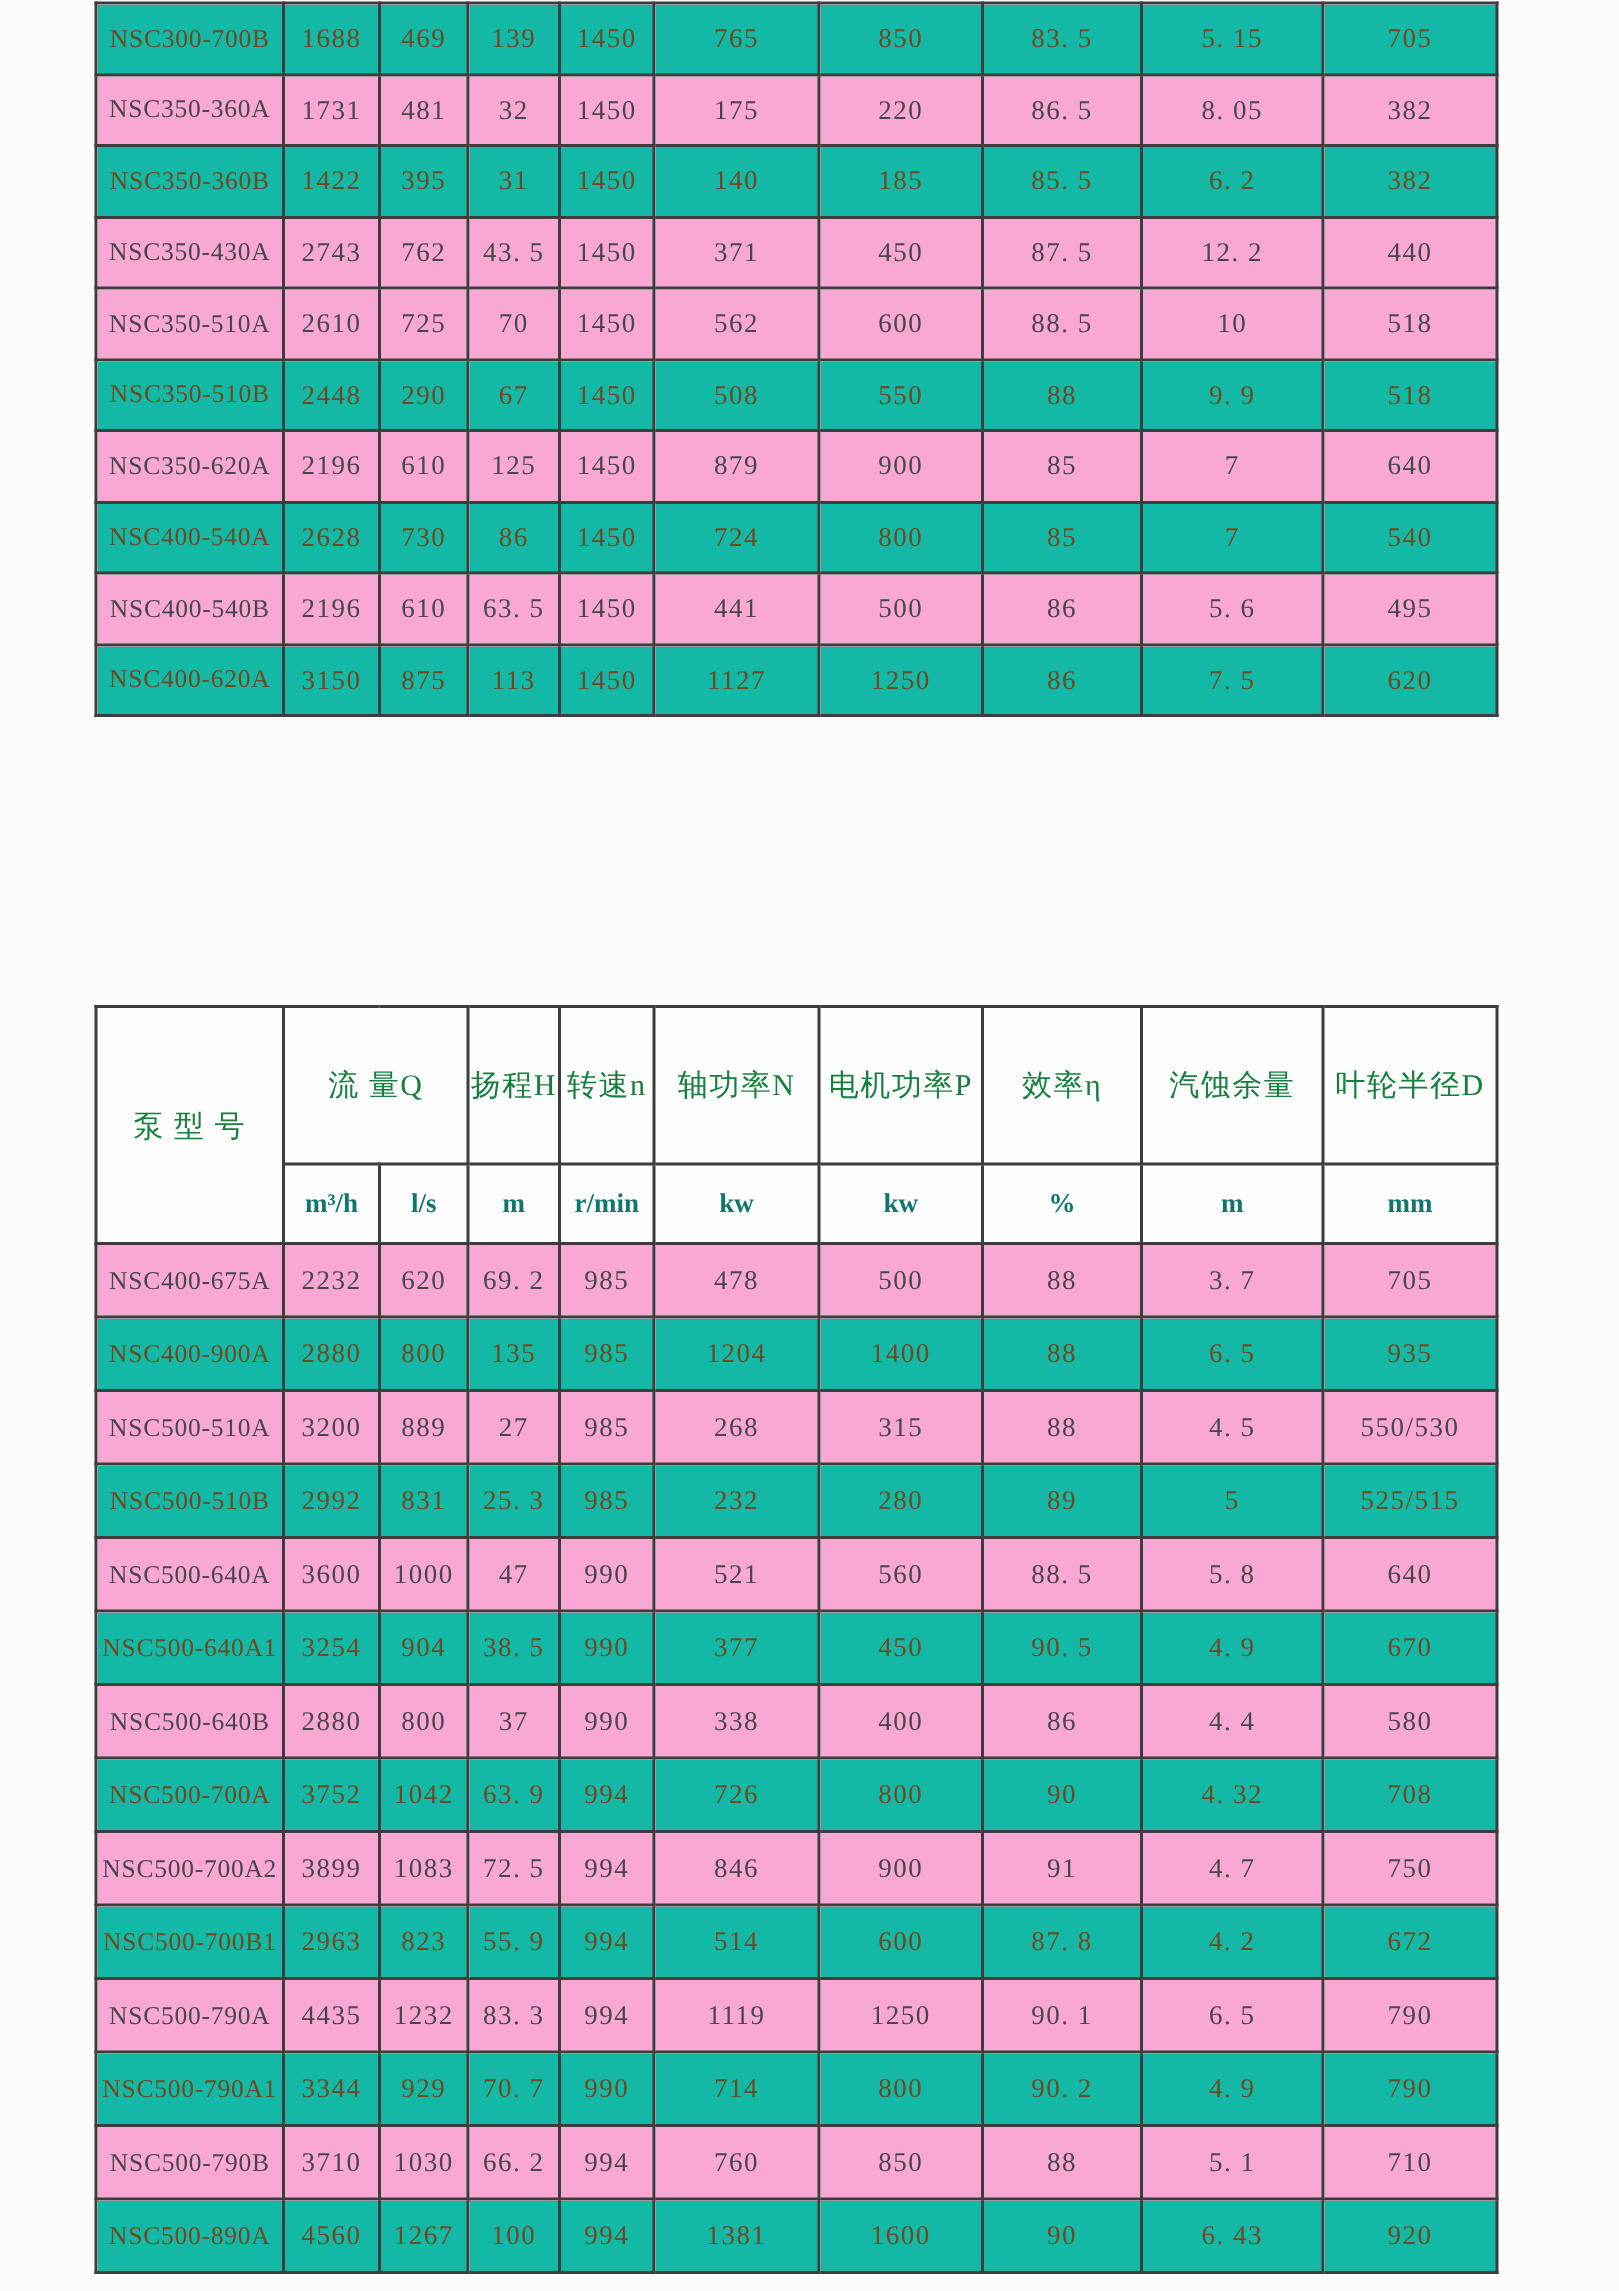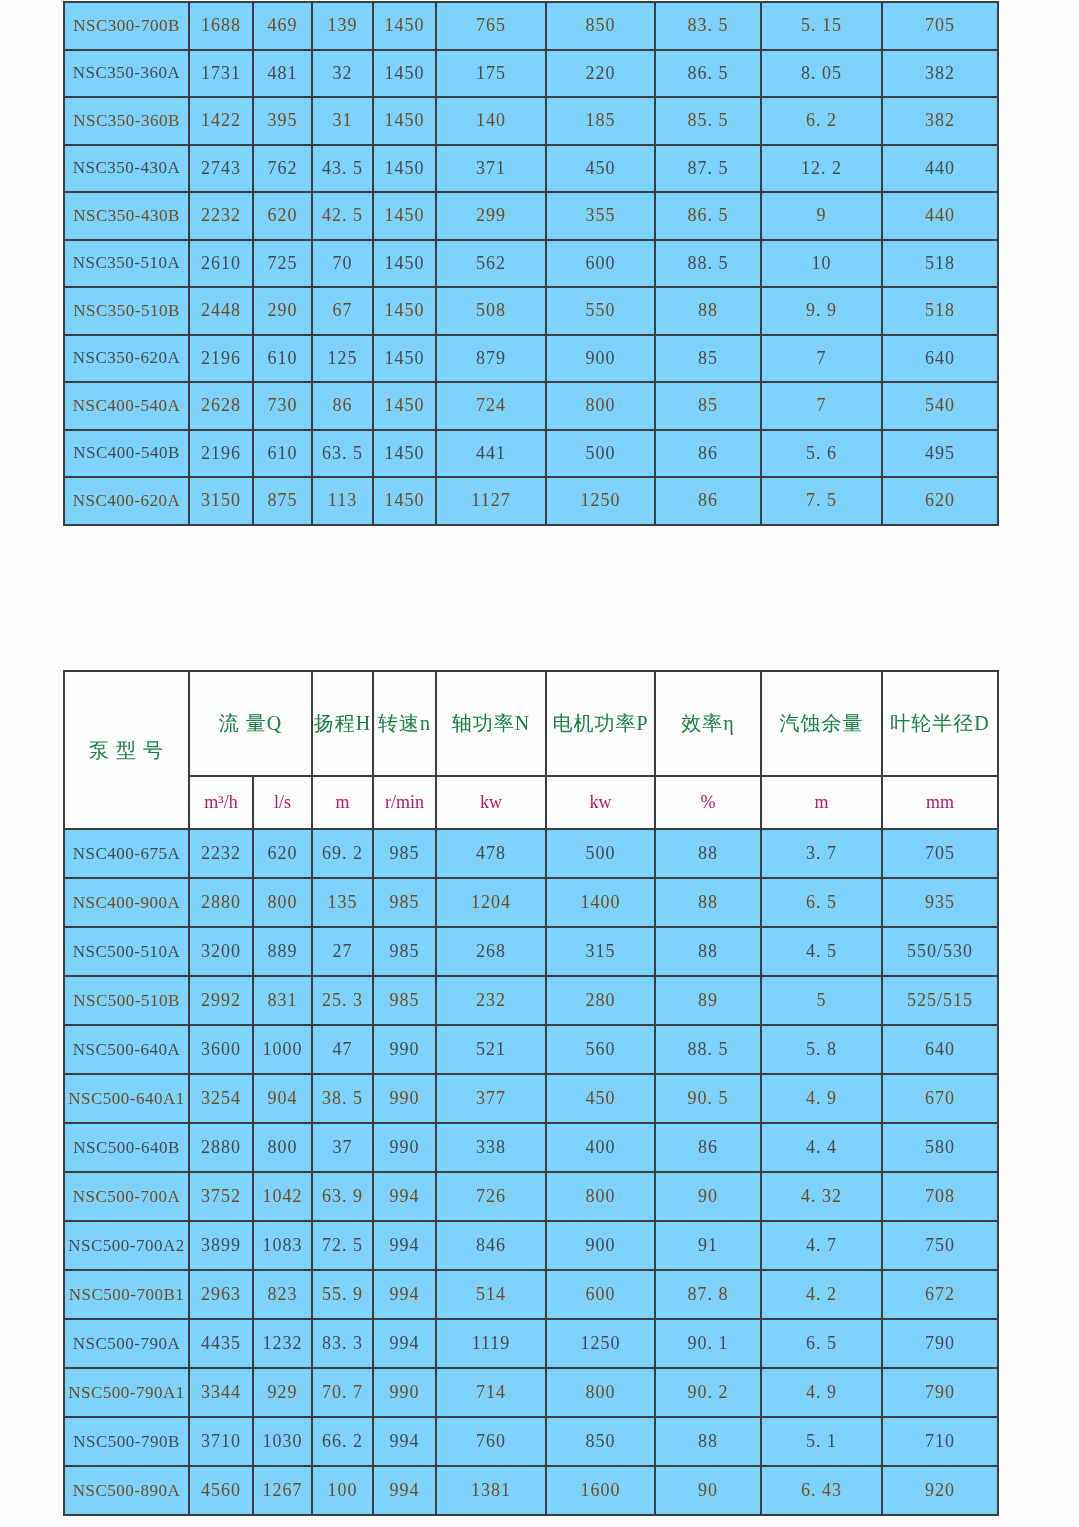--- a/index.html
+++ b/index.html
@@ -21,27 +21,27 @@
     font-weight:normal;
   }
   .table-top tbody tr{height:47.5px;}
   .table-bottom tbody tr{height:49px;font-family:Liberation Serif, serif;}
   .hdr-row1{height:105px;}
   .hdr-row2{height:53px;}
   .hdr-row1 th{
     font-size:20px;color:#15803d;letter-spacing:1px;background:#fdfdfd;
   }
   .hdr-row2 th{
-    font-size:18px;color:#be185d;background:#fdfdfd;
+    font-size:18px;color:#0f766e;background:#fdfdfd;font-weight:bold;
   }
   .model-cell{font-size:17px;letter-spacing:0.5px;}
   .value-cell{font-size:18px;letter-spacing:1px;}
-  tr.r-shaded{background:#7dd3fc;}
+  tr.r-shaded{background:#14b8a6;}
   tr.r-shaded td{color:#70491e;}
-  tr.r-plain{background:#7dd3fc;border-radius:22px;}
+  tr.r-plain{background:#f9a8d4;border-radius:22px;}
   tr.r-plain td{color:#47474b;}
 </style>
 </head>
 <body>
 
 <table class="spec-table table-top">
   <colgroup>
     <col style="width:125px">
       <col style="width:64px">
       <col style="width:59px">
@@ -93,32 +93,20 @@
       <tr class="r-plain">
         <td class="model-cell">NSC350-430A</td>
         <td class="value-cell">2743</td>
         <td class="value-cell">762</td>
         <td class="value-cell">43. 5</td>
         <td class="value-cell">1450</td>
         <td class="value-cell">371</td>
         <td class="value-cell">450</td>
         <td class="value-cell">87. 5</td>
         <td class="value-cell">12. 2</td>
-        <td class="value-cell">440</td>
-      </tr>
-      <tr class="r-shaded">
-        <td class="model-cell">NSC350-430B</td>
-        <td class="value-cell">2232</td>
-        <td class="value-cell">620</td>
-        <td class="value-cell">42. 5</td>
-        <td class="value-cell">1450</td>
-        <td class="value-cell">299</td>
-        <td class="value-cell">355</td>
-        <td class="value-cell">86. 5</td>
-        <td class="value-cell">9</td>
         <td class="value-cell">440</td>
       </tr>
       <tr class="r-plain">
         <td class="model-cell">NSC350-510A</td>
         <td class="value-cell">2610</td>
         <td class="value-cell">725</td>
         <td class="value-cell">70</td>
         <td class="value-cell">1450</td>
         <td class="value-cell">562</td>
         <td class="value-cell">600</td>

